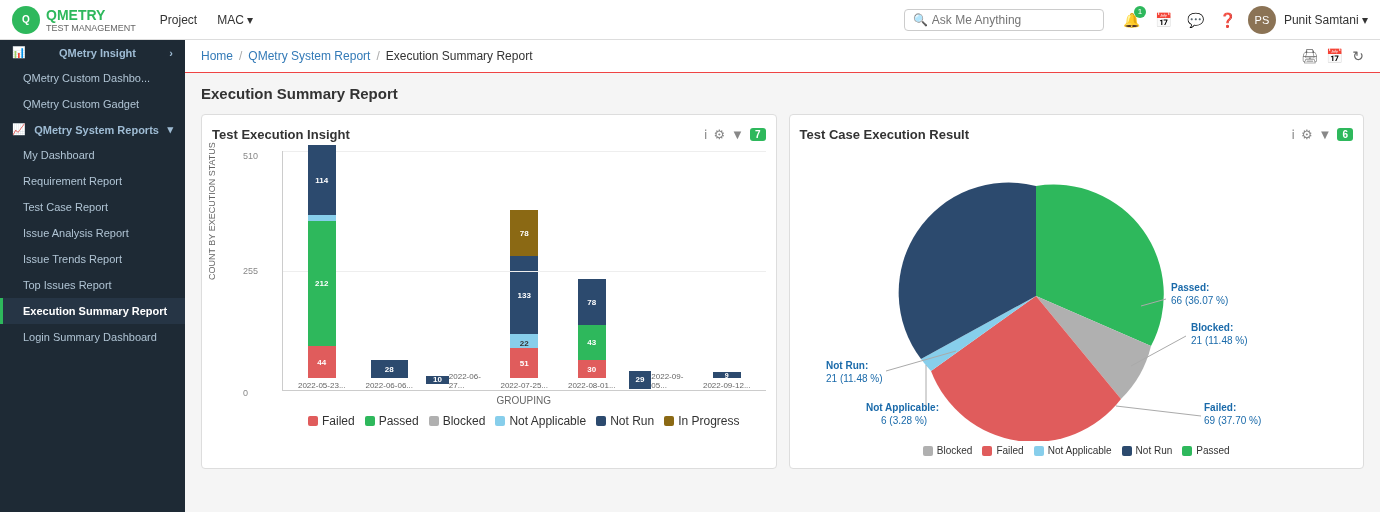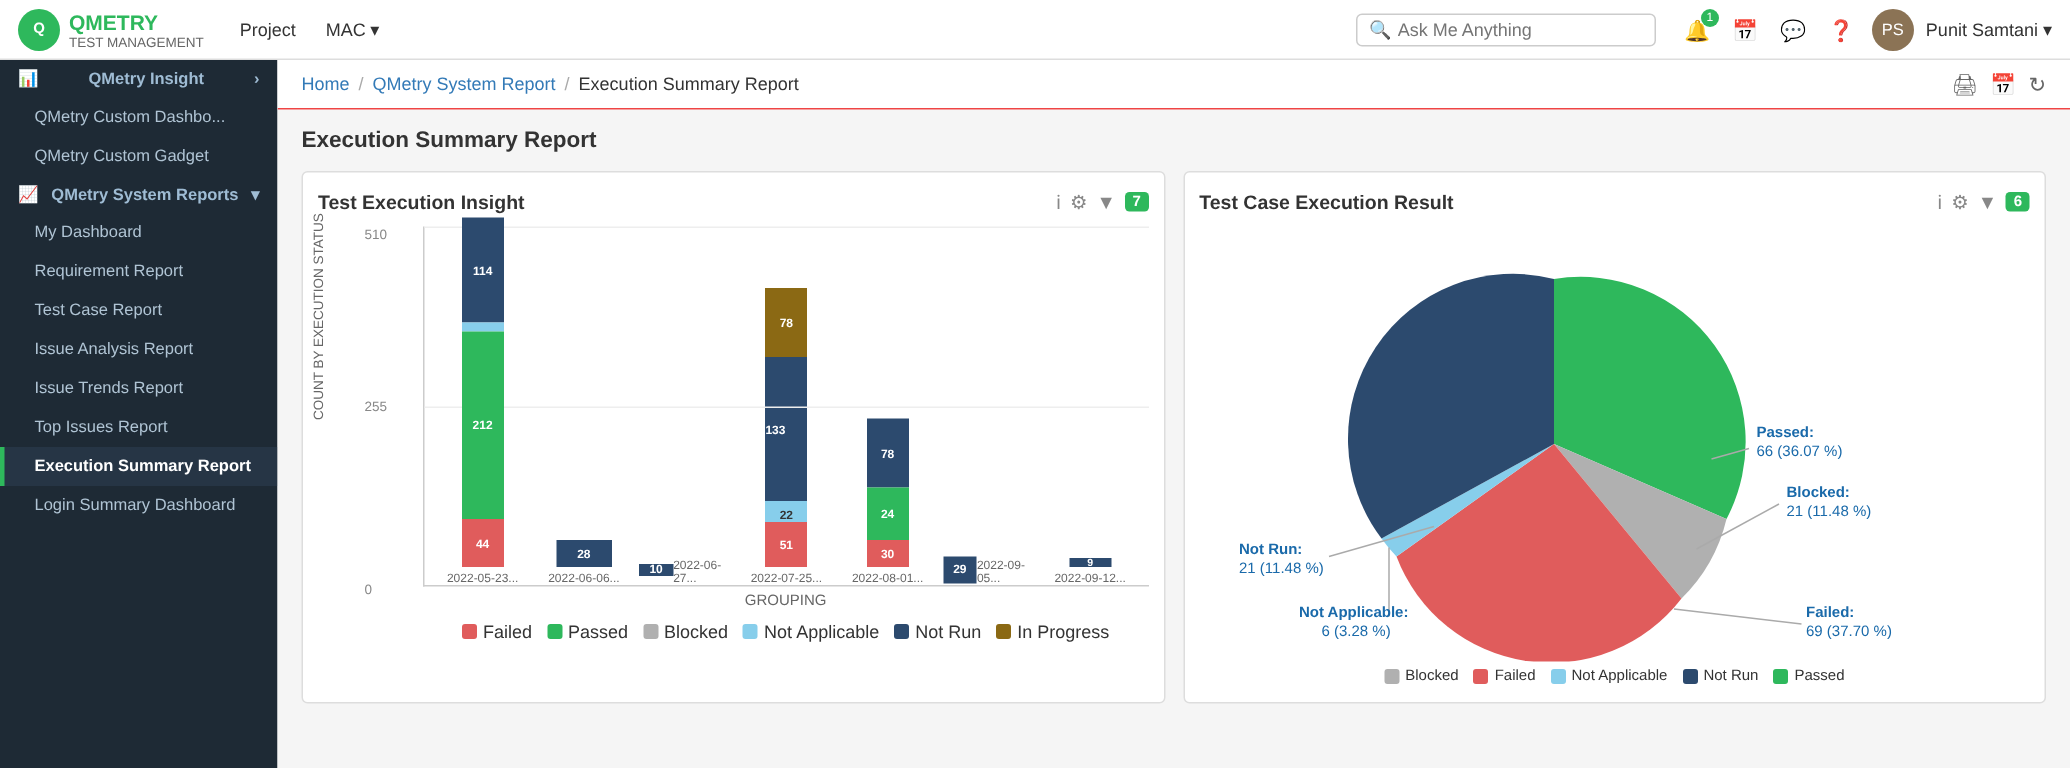--- a/index.html
+++ b/index.html
@@ -394,37 +394,37 @@
                 </div>
 
                 <div style="display:flex; flex-direction:column; align-items:center; flex:1;">
                   <div style="display:flex; flex-direction:column-reverse; width:28px;">
                     <div style="background:#e05c5c; height:30px; display:flex;align-items:center;justify-content:center;">
                         <span style="font-size:8px;color:#fff;font-weight:bold;">51</span>
                       </div>
                     <div style="background:#87ceeb; height:14px; display:flex;align-items:flex-end;justify-content:center;">
                         <span style="font-size:8px;color:#333;font-weight:bold;">22</span>
                       </div>
-                    <div style="background:#2c4a6e; height:96px; display:flex;align-items:center;">
+                    <div style="background:#2c4a6e; height:78px; display:flex;align-items:center;justify-content:center;">
                         <span style="font-size:8px;color:#fff;font-weight:bold;">133</span>
                       </div>
                     <div style="background:#8B6914; height:46px; display:flex;align-items:center;justify-content:center;">
                         <span style="font-size:8px;color:#fff;font-weight:bold;">78</span>
                       </div>
                   </div>
                   <div style="font-size:8px;color:#666;margin-top:3px;">2022-07-25...</div>
                 </div>
 
                 <div style="display:flex; flex-direction:column; align-items:center; flex:1;">
                   <div style="display:flex; flex-direction:column-reverse; width:28px;">
                     <div style="background:#e05c5c; height:18px; display:flex;align-items:center;justify-content:center;">
                         <span style="font-size:8px;color:#fff;font-weight:bold;">30</span>
                       </div>
                     <div style="background:#2eb85c; height:35px; display:flex;align-items:center;justify-content:center;">
-                        <span style="font-size:8px;color:#fff;font-weight:bold;">24</span>
+                        <span style="font-size:8px;color:#fff;font-weight:bold;">43</span>
                       </div>
                     <div style="background:#2c4a6e; height:46px; display:flex;align-items:center;justify-content:center;">
                         <span style="font-size:8px;color:#fff;font-weight:bold;">78</span>
                       </div>
                   </div>
                   <div style="font-size:8px;color:#666;margin-top:3px;">2022-08-01...</div>
                 </div>
 
                 <div style="display:flex; flex-direction:row; align-items:center; flex:1;">
                   <div style="display:flex; flex-direction:column-reverse; width:28px;">

